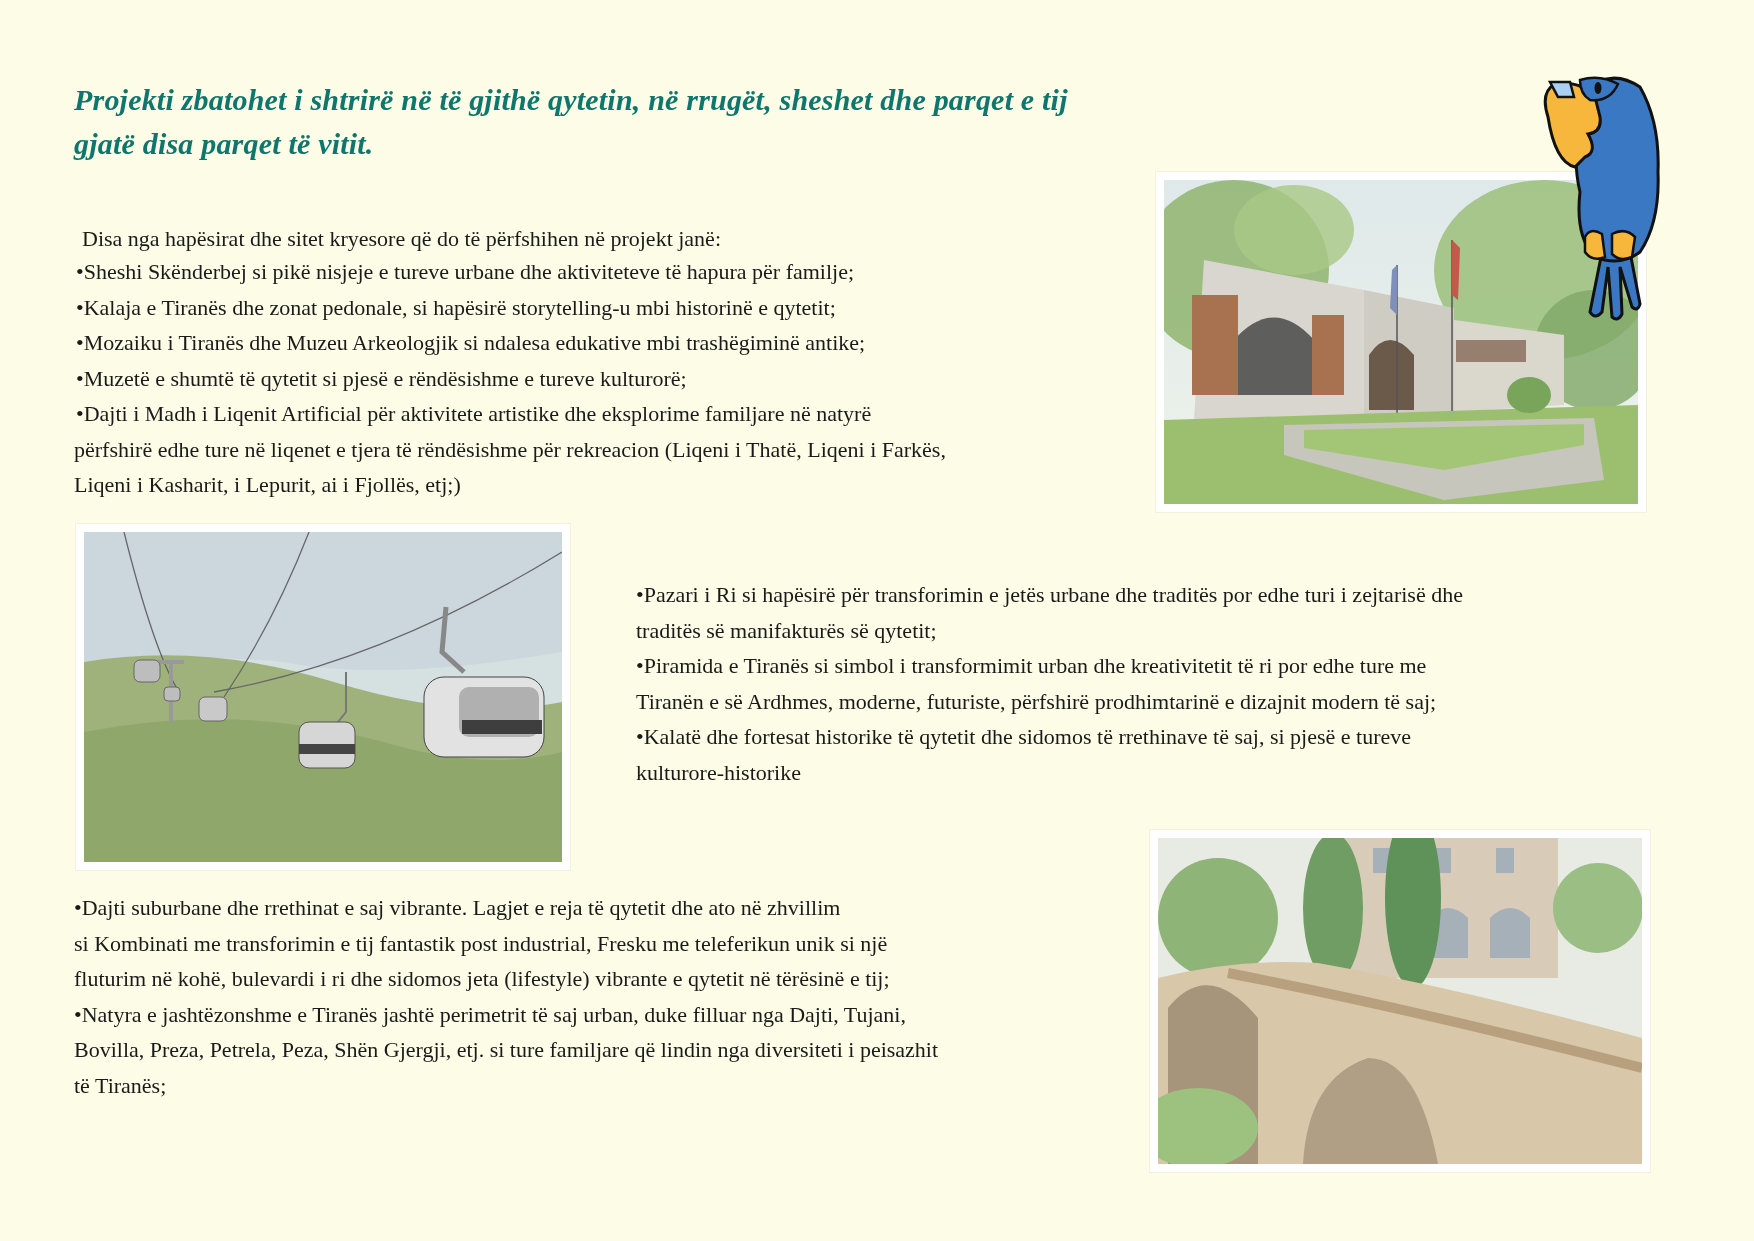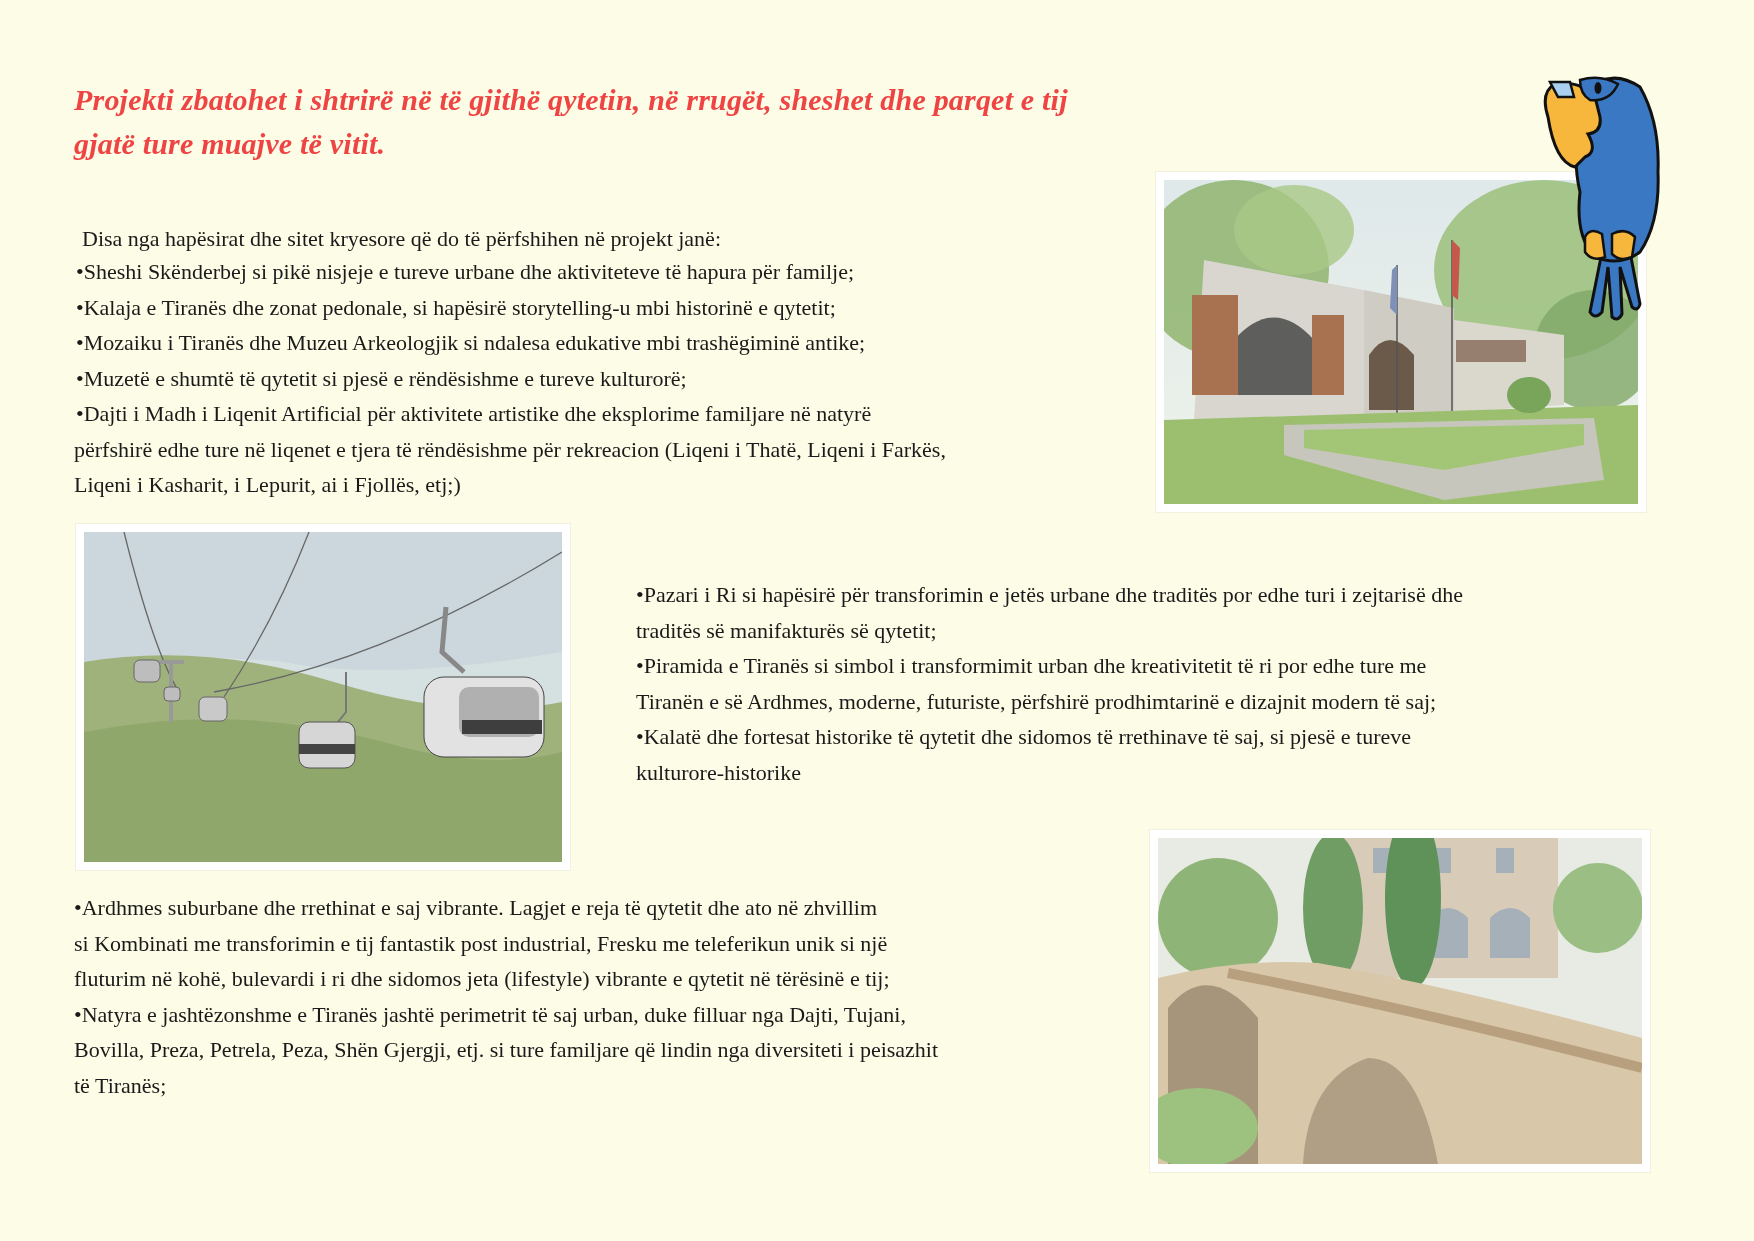--- a/index.html
+++ b/index.html
@@ -7,21 +7,21 @@
       width: 1754px; height: 1241px; position: relative; overflow: hidden;
       background: #fdfce6;
       font-family: "Liberation Serif", "DejaVu Serif", serif;
       color: #1a1a1a;
     }
     .heading {
       position: absolute; left: 74px; top: 78px; width: 1080px;
       font-family: "Liberation Serif", serif;
       font-style: italic; font-weight: bold;
       font-size: 30px; line-height: 44px; letter-spacing: 0.2px;
-      color: #ef4444;
+      color: #0f766e;
     }
     .text { font-size: 22px; line-height: 35.5px; position: absolute; }
     .intro { left: 82px; top: 188px; margin-top: 33px; }
     .list1 { left: 76px; top: 254px; width: 1000px; }
     .list2 { left: 636px; top: 577px; width: 1000px; }
     .list3 { left: 74px; top: 890px; width: 1000px; }
     .line { white-space: nowrap; }
     b { font-weight: normal; }
     .frame {
       position: absolute; background: #ffffff; padding: 8px;
@@ -32,21 +32,21 @@
     .museum { left: 1156px; top: 172px; width: 474px; height: 324px; }
     .cable  { left: 76px;   top: 524px; width: 478px; height: 330px; }
     .bridge { left: 1150px; top: 830px; width: 484px; height: 326px; }
     .parrot { position: absolute; left: 1540px; top: 62px; width: 130px; height: 262px; }
   </style>
 </head>
 <body>
 
 <div class="heading">
   <div>Projekti zbatohet i shtrirë në të gjithë qytetin, në rrugët, sheshet dhe parqet e tij</div>
-  <div>gjatë ture muajve të vitit.</div>
+  <div>gjatë disa parqet të vitit.</div>
 </div>
 
 <div class="text intro">Disa nga hapësirat dhe sitet kryesore që do të përfshihen në projekt janë:</div>
 
 <div class="text list1">
   <div class="line"><span>•</span><b>Sheshi Skënderbej</b><span> si pikë nisjeje e tureve urbane dhe aktiviteteve të hapura për familje;</span></div>
   <div class="line"><span>•</span><b>Kalaja e Tiranës</b><span> dhe zonat pedonale, si hapësirë storytelling-u mbi historinë e qytetit;</span></div>
   <div class="line"><span>•</span><b>Mozaiku i Tiranës</b><span> dhe Muzeu Arkeologjik si ndalesa edukative mbi trashëgiminë antike;</span></div>
   <div class="line"><span>•</span><b>Muzetë e shumtë të qytetit</b><span> si pjesë e rëndësishme e tureve kulturorë;</span></div>
   <div class="line"><span>•</span><b>Dajti i Madh i Liqenit Artificial</b><span> për aktivitete artistike dhe eksplorime familjare në natyrë</span></div>
@@ -57,21 +57,21 @@
 <div class="text list2">
   <div class="line"><span>•</span><b>Pazari i Ri</b><span> si hapësirë për transforimin e jetës urbane dhe traditës por edhe turi i zejtarisë dhe</span></div>
   <div class="line">traditës së manifakturës së qytetit;</div>
   <div class="line"><span>•</span><b>Piramida e Tiranës</b><span> si simbol i transformimit urban dhe kreativitetit të ri por edhe ture me</span></div>
   <div class="line">Tiranën e së Ardhmes, moderne, futuriste, përfshirë prodhimtarinë e dizajnit modern të saj;</div>
   <div class="line"><span>•</span><b>Kalatë dhe fortesat historike të qytetit</b><span> dhe sidomos të rrethinave të saj, si pjesë e tureve</span></div>
   <div class="line">kulturore-historike</div>
 </div>
 
 <div class="text list3">
-  <div class="line"><span>•</span><b>Ardhmes suburbane dhe rrethinat e saj vibrante</b><span>. Lagjet e reja të qytetit dhe ato në zhvillim</span></div>
+  <div class="line"><span>•</span><b>Dajti suburbane dhe rrethinat e saj vibrante</b><span>. Lagjet e reja të qytetit dhe ato në zhvillim</span></div>
   <div class="line">si Kombinati me transforimin e tij fantastik post industrial, Fresku me teleferikun unik si një</div>
   <div class="line">fluturim në kohë, bulevardi i ri dhe sidomos jeta (lifestyle) vibrante e qytetit në tërësinë e tij;</div>
   <div class="line"><span>•</span><b>Natyra e jashtëzonshme</b><span> e Tiranës jashtë perimetrit të saj urban, duke filluar nga </span><b>Dajti, Tujani,</b></div>
   <div class="line"><b>Bovilla, Preza, Petrela, Peza, Shën Gjergji</b><span>, etj. si ture familjare që lindin nga diversiteti i peisazhit</span></div>
   <div class="line">të Tiranës;</div>
 </div>
 
 <div class="frame museum">
   <div class="art">
     <svg viewBox="0 0 474 324" preserveAspectRatio="none">

